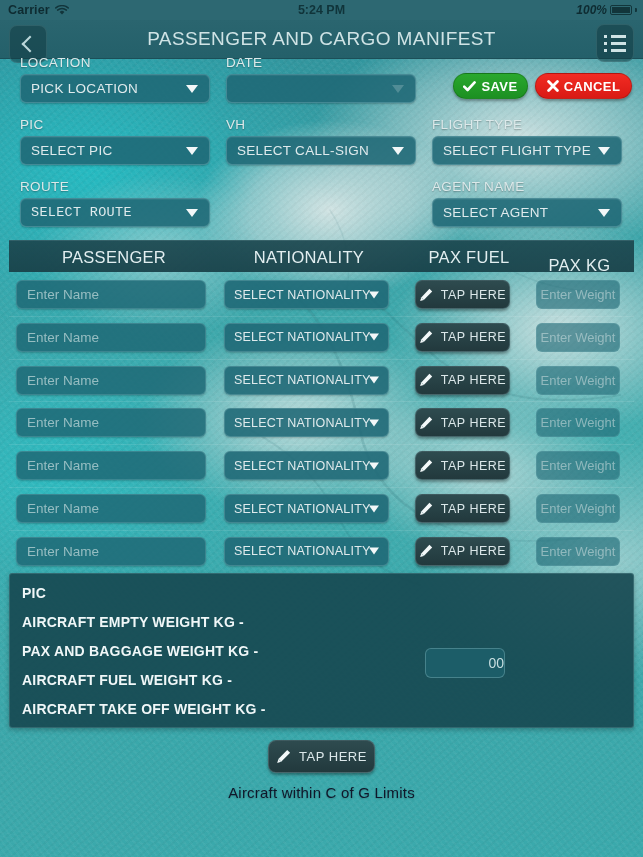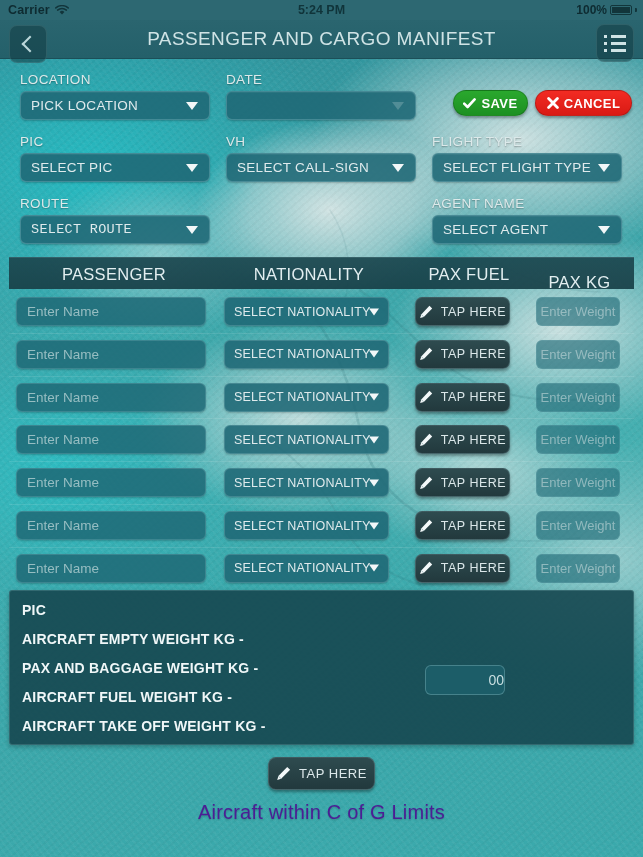--- a/index.html
+++ b/index.html
@@ -42,21 +42,21 @@
     position:absolute; top:0; left:0; width:643px; height:20px;
     background:#2d6872;
     display:flex; align-items:center; font-size:12.5px; color:#0e2b31;
   }
   #statusbar .carrier { margin-left:8px; font-weight:600; letter-spacing:.1px; }
   .wifi { margin-left:5px; display:inline-block; }
   #statusbar .clock {
     position:absolute; left:0; right:0; text-align:center;
     font-weight:700; font-size:12.5px; color:#10343a;
   }
-  #statusbar .batt { position:absolute; right:6px; display:flex; align-items:center; gap:3px; font-weight:700; font-size:12px; }
+  #statusbar .batt { position:absolute; right:6px; display:flex; align-items:center; gap:3px; font-weight:700; font-size:12px;font-style:italic; }
   .battbody { width:22px; height:10px; border:1.3px solid #12353b; border-radius:2px; padding:1px; }
   .battbody i { display:block; width:100%; height:100%; background:#12353b; }
   .battcap { width:2px; height:4px; background:#12353b; border-radius:0 1px 1px 0; }
 
   
   #navbar {
     position:absolute; top:20px; left:0; width:643px; height:39px;
     background:linear-gradient(180deg,#2a656f 0%,#24606a 100%);
     border-bottom:1.5px solid #1c4f58;
   }
@@ -73,21 +73,21 @@
   }
   #backbtn { left:9px; top:5px; }
   #menubtn { right:9px; top:4px; }
   .chev { width:12px; height:12px; border-left:2.1px solid #bcd8db; border-bottom:2.1px solid #bcd8db; transform:rotate(45deg); margin-left:4px; }
   .listicon { display:flex; flex-direction:column; gap:4px; }
   .listicon .ln { display:flex; align-items:center; gap:3.5px; }
   .listicon .dot { width:3px; height:3px; background:#cfe3e5; }
   .listicon .bar { width:15px; height:3px; background:#cfe3e5; }
 
   
-  #content { position:absolute; top:59px; left:0; width:643px; height:798px;border-radius:7px; }
+  #content { position:absolute; top:42px; left:0; width:643px; height:798px;border-radius:7px; }
 
   .flabel {
     position:absolute; font-size:13.5px; color:#dce9ea; letter-spacing:.35px;
     text-shadow:0 1px 1.5px rgba(0,0,0,.30);
   }
   .select, .inputbox {
     position:absolute; height:29px; border-radius:6px;
     background:rgba(31,104,117,.88);
     border:1px solid rgba(150,200,205,.30);
     box-shadow:0 1px 2px rgba(0,0,0,.22), inset 0 1px 0 rgba(255,255,255,.05);
@@ -182,21 +182,21 @@
     position:absolute; left:415px; top:74px; width:80px; height:30px;
     border-radius:6px; background:rgba(30,98,110,.75);
     border:1px solid rgba(150,200,205,.35);
     font-size:14px; color:#c9dfe1; text-align:right; line-height:28px; cursor:text;
   }
 
   #bottomtap { left:268px; top:698px; width:107px; height:33px; border-radius:8px; }
   #bottomtap .lbl { font-size:13px; }
   #cofg {
     position:absolute; left:0; right:0; top:742px; text-align:center;
-    font-size:20px; color:#4c1d95; letter-spacing:.2px;
+    font-size:15px; color:#0f172a; letter-spacing:.2px;
     text-shadow:0 1px 2px rgba(0,0,0,.22);
   }
 </style>
 </head>
 <body>
 
 <div id="bg"></div>
 <div id="bgtex"></div>
 <svg id="veins" width="643" height="857" viewBox="0 0 643 857">
   <g stroke="#1d5f66" fill="none" stroke-linecap="round">

